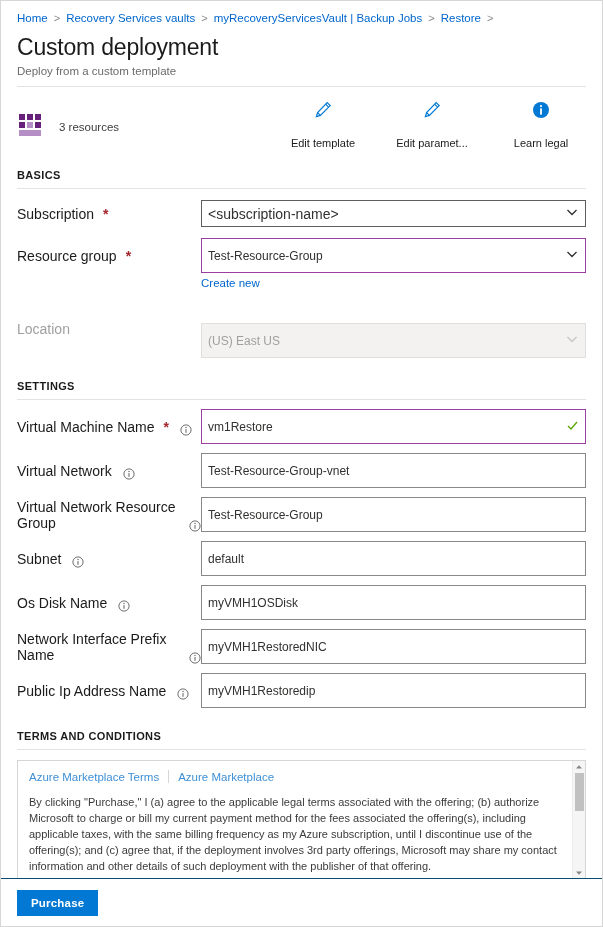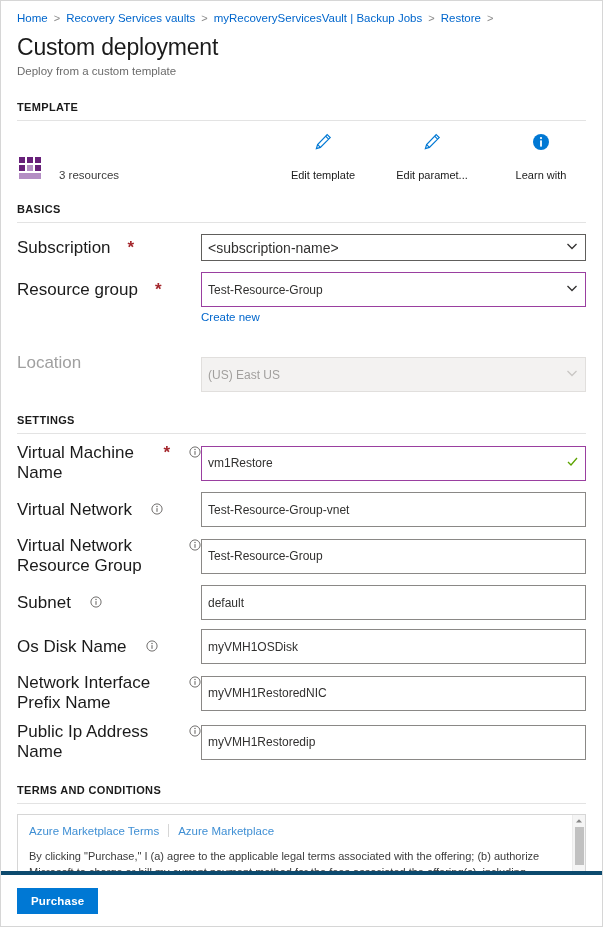--- a/index.html
+++ b/index.html
@@ -67,21 +67,21 @@
     margin: 7px 16px 0 16px;
     border-bottom: 1px solid #e3e3e3;
     height: 0;
   }
 
   
   .template-row {
     margin: 0 16px;
     padding-top: 13px;
     display: flex;
-    align-items: flex-end;
+    align-items: center;
     height: 60px;
   }
   .tpl-icon {
     width: 26px;
     height: 26px;
     margin-top: 3px;
     margin-left: 2px;
     flex: 0 0 auto;
   }
   .tpl-count {
@@ -123,25 +123,25 @@
   }
   .row {
     display: flex;
     align-items: center;
     min-height: 31px;
     margin-top: 9px;
   }
   .row .lbl {
     width: 184px;
     flex: 0 0 184px;
-    font-size: 17px;
+    font-size: 14px;
     color: #1b1b1b;
     display: flex;
-    align-items: flex-start;
-    gap: 16px;
+    align-items: flex-end;
+    gap: 8px;
   }
   .row .lbl.dim { color: #a0a0a0; }
   .req { color: #a4262c; font-weight: 700; margin-left: 1px; }
 
   .info-icon {
     width: 12px; height: 12px;
     flex: 0 0 auto;
     display: inline-block;
     margin-left: 3px;
   }
@@ -256,22 +256,22 @@
     flex: 0 0 auto;
     display: flex;
     align-items: center;
     justify-content: center;
   }
 
   
   .footer {
     position: absolute;
     left: 0; right: 0; bottom: 0;
-    height: 55px;
-    border-top: 4px solid #0c4a6e;
+    height: 48px;
+    border-top: 1px solid #0c4a6e;
     background: #ffffff;
     display: flex;
     align-items: center;
     padding-left: 16px;
   }
   .purchase {
     background: #0078d4;
     color: #ffffff;
     border: none;
     font-family: inherit;
@@ -296,21 +296,20 @@
     <span class="crumb-sep">&gt;</span>
     <span class="crumb-link">myRecoveryServicesVault | Backup Jobs</span>
     <span class="crumb-sep">&gt;</span>
     <span class="crumb-link">Restore</span>
     <span class="crumb-sep">&gt;</span>
   </div>
 
   <div class="title">Custom deployment</div>
   <div class="subtitle">Deploy from a custom template</div>
 
-  <div class="section-head">TEMPLATE</div>
   <div class="section-rule"></div>
 
   <div class="template-row">
     <span class="tpl-icon">
       <svg width="26" height="26" viewBox="0 0 26 26">
         <rect x="0" y="2" width="6" height="6" fill="#68217a"></rect>
         <rect x="8" y="2" width="6" height="6" fill="#68217a"></rect>
         <rect x="16" y="2" width="6" height="6" fill="#68217a"></rect>
         <rect x="0" y="10" width="6" height="6" fill="#68217a"></rect>
         <rect x="8" y="10" width="6" height="6" fill="#b48ec4"></rect>
@@ -344,21 +343,21 @@
       </div>
 
       <div class="tpl-action">
         <span class="glyph">
           <svg width="20" height="20" viewBox="0 0 20 20">
             <circle cx="10" cy="10" r="8" fill="#0078d4"></circle>
             <rect x="9.1" y="8.4" width="1.8" height="6.2" fill="#ffffff"></rect>
             <circle cx="10" cy="6.1" r="1.1" fill="#ffffff"></circle>
           </svg>
         </span>
-        <div class="lbl">Learn with</div>
+        <div class="lbl">Learn legal</div>
       </div>
     </div>
   </div>
 
   <div class="section-head">BASICS</div>
   <div class="section-rule"></div>
 
   <div class="form">
 
     <div class="row">

